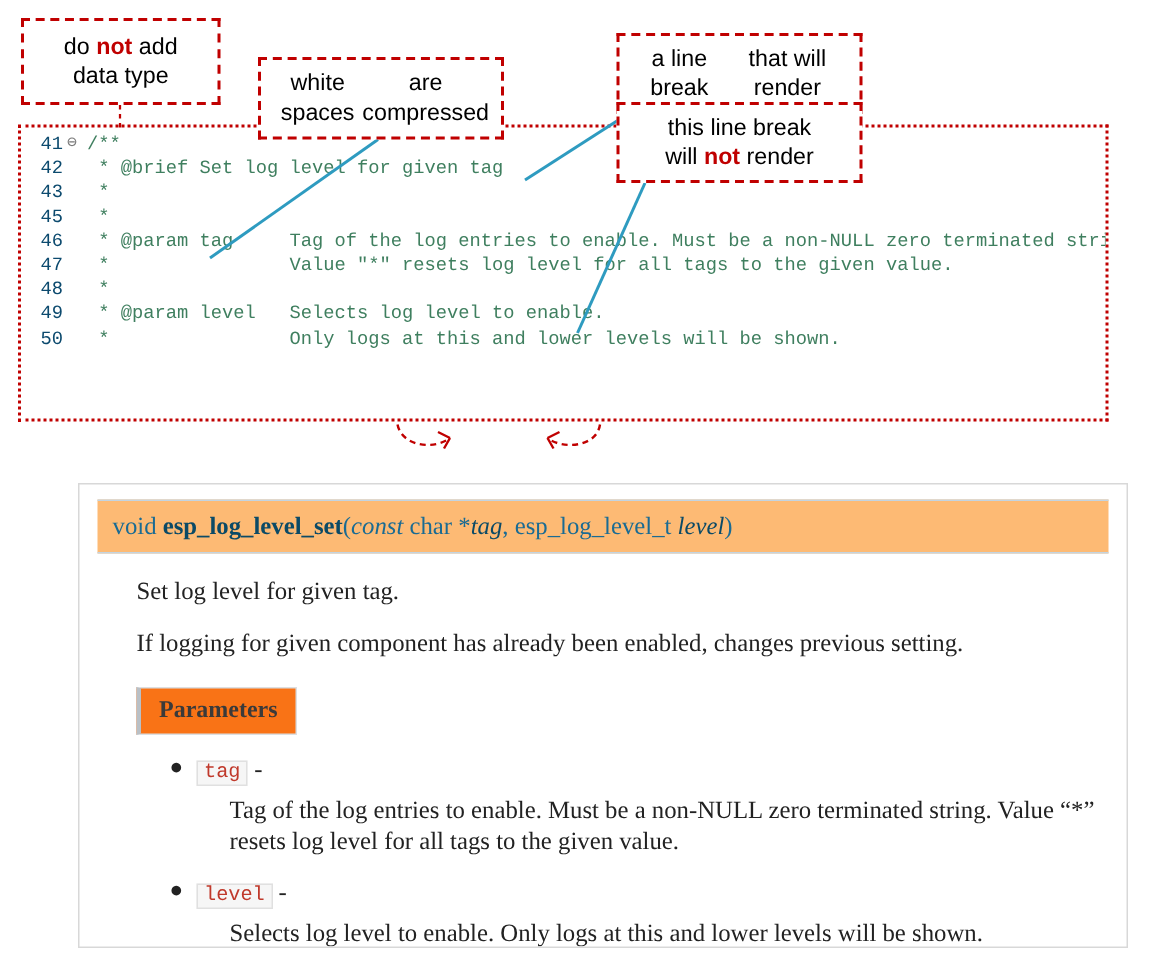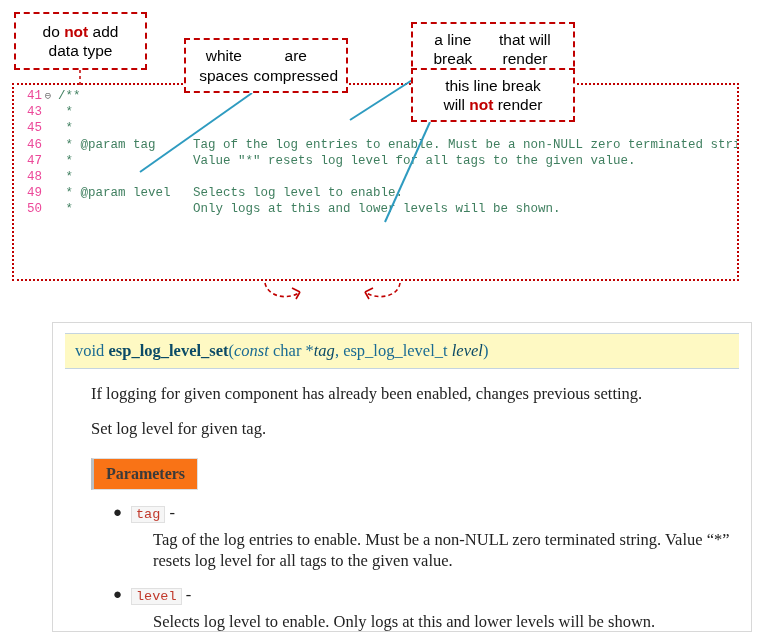--- a/index.html
+++ b/index.html
@@ -36,21 +36,21 @@
   #callout-datatype {
     left: 14px;
     top: 12px;
     width: 133px;
     height: 58px;
     display: flex;
     align-items: center;
     justify-content: center;
   }
   #callout-whitespace {
-    left: 184px;
+    left: 172px;
     top: 38px;
     width: 164px;
     height: 55px;
     display: flex;
     align-items: center;
     justify-content: center;
   }
   #callout-linebreak-render {
     left: 411px;
     top: 22px;
@@ -99,21 +99,21 @@
     display: flex;
     align-items: flex-start;
     font-family: "Liberation Mono", monospace;
     font-size: 12.5px;
     line-height: 16.2px;
     white-space: pre;
   }
   .ln {
     width: 28px;
     text-align: right;
-    color: #ec4899;
+    color: #0c4a6e;
     font-family: "Liberation Mono", monospace;
     font-size: 12.5px;
     flex: 0 0 auto;
     user-select: none;
   }
   .fold {
     width: 12px;
     flex: 0 0 auto;
     text-align: center;
     color: #7a7a7a;
@@ -145,21 +145,21 @@
     width: 700px;
     height: 310px;
     background: #ffffff;
     border: 1px solid #d8d8d8;
     box-sizing: border-box;
     z-index: 2;
     overflow: hidden;
   }
   #doc-signature {
     margin: 10px 12px 0 12px;
-    background: #fef9c3;
+    background: #fdba74;
     border-top: 1px solid #c4d4e0;
     border-bottom: 1px solid #c4d4e0;
     padding: 7px 10px;
     font-family: "Liberation Serif", serif;
     font-size: 16.5px;
     color: #1a6b93;
   }
   #doc-signature .ret {
     color: #1a6b93;
   }
@@ -262,38 +262,39 @@
   <span>that will render</span>
 </div>
 
 <div class="callout" id="callout-linebreak-norender">
   <span>this line break<br>will&nbsp;<span class="hl">not</span>&nbsp;render</span>
 </div>
 
 <div id="code-panel">
   <div id="code-lines">
       <div class="code-line"><span class="ln">41</span><span class="fold">⊖</span><span class="code-text">/**</span></div>
+      <div class="code-line"><span class="ln">42</span><span class="fold"></span><span class="code-text"> * @brief Set log level for given tag</span></div>
       <div class="code-line"><span class="ln">43</span><span class="fold"></span><span class="code-text"> *</span></div>
       <div class="code-line"><span class="ln">45</span><span class="fold"></span><span class="code-text"> *</span></div>
       <div class="code-line"><span class="ln">46</span><span class="fold"></span><span class="code-text"> * @param tag     Tag of the log entries to enable. Must be a non-NULL zero terminated string.</span></div>
       <div class="code-line"><span class="ln">47</span><span class="fold"></span><span class="code-text"> *                Value "*" resets log level for all tags to the given value.</span></div>
       <div class="code-line"><span class="ln">48</span><span class="fold"></span><span class="code-text"> *</span></div>
       <div class="code-line"><span class="ln">49</span><span class="fold"></span><span class="code-text"> * @param level   Selects log level to enable.</span></div>
       <div class="code-line"><span class="ln">50</span><span class="fold"></span><span class="code-text"> *                Only logs at this and lower levels will be shown.</span></div>
     </div>
 </div>
 
 <div id="doc-panel">
 
   <div id="doc-signature">
     <span class="ret">void </span><span class="name">esp_log_level_set</span><span>(</span><span class="param-type">const</span><span> char *</span><span class="param-name">tag</span><span>, </span><span>esp_log_level_t </span><span class="param-name">level</span><span>)</span>
   </div>
 
+  <div class="doc-para">Set log level for given tag.</div>
   <div class="doc-para">If logging for given component has already been enabled, changes previous setting.</div>
-  <div class="doc-para">Set log level for given tag.</div>
 
   <div id="params-header">Parameters</div>
 
   <div id="doc-params">
       <div class="param-item"><span class="bullet">●</span><span class="code-chip">tag</span><span> -</span><div class="param-desc">Tag of the log entries to enable. Must be a non-NULL zero terminated string. Value “*” resets log level for all tags to the given value.</div></div>
       <div class="param-item"><span class="bullet">●</span><span class="code-chip">level</span><span> -</span><div class="param-desc">Selects log level to enable. Only logs at this and lower levels will be shown.</div></div>
     </div>
 </div>
 
 </body></html>

